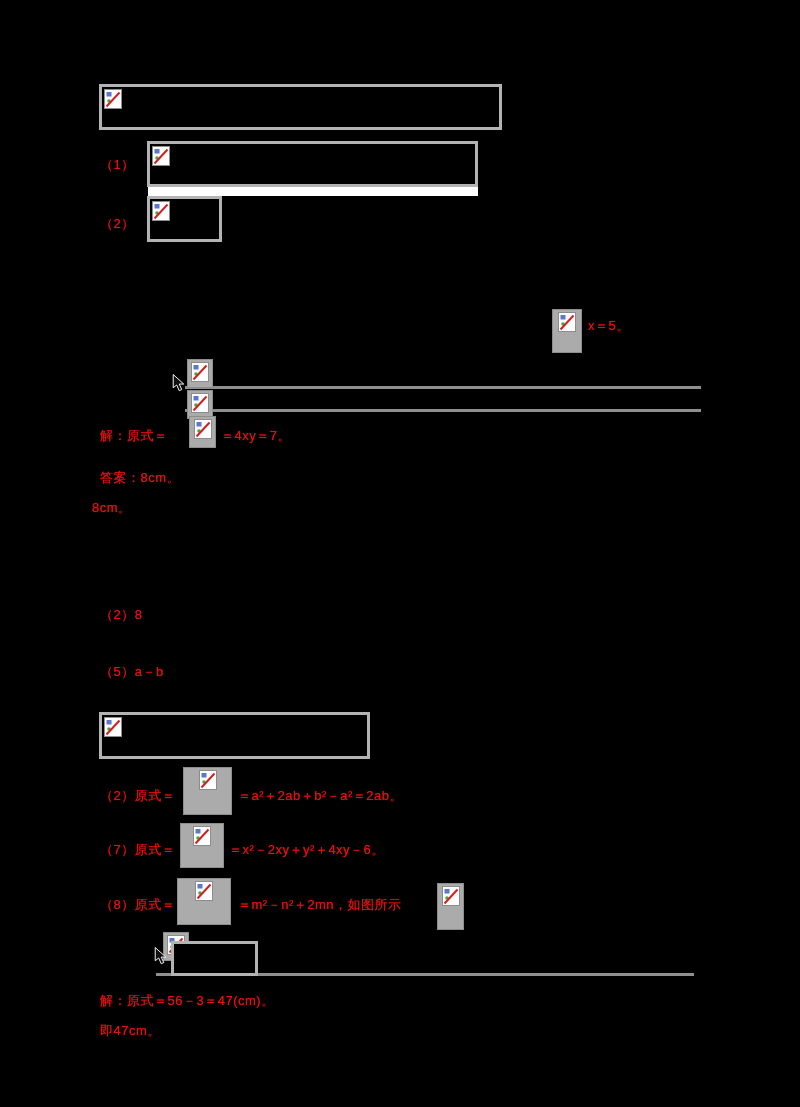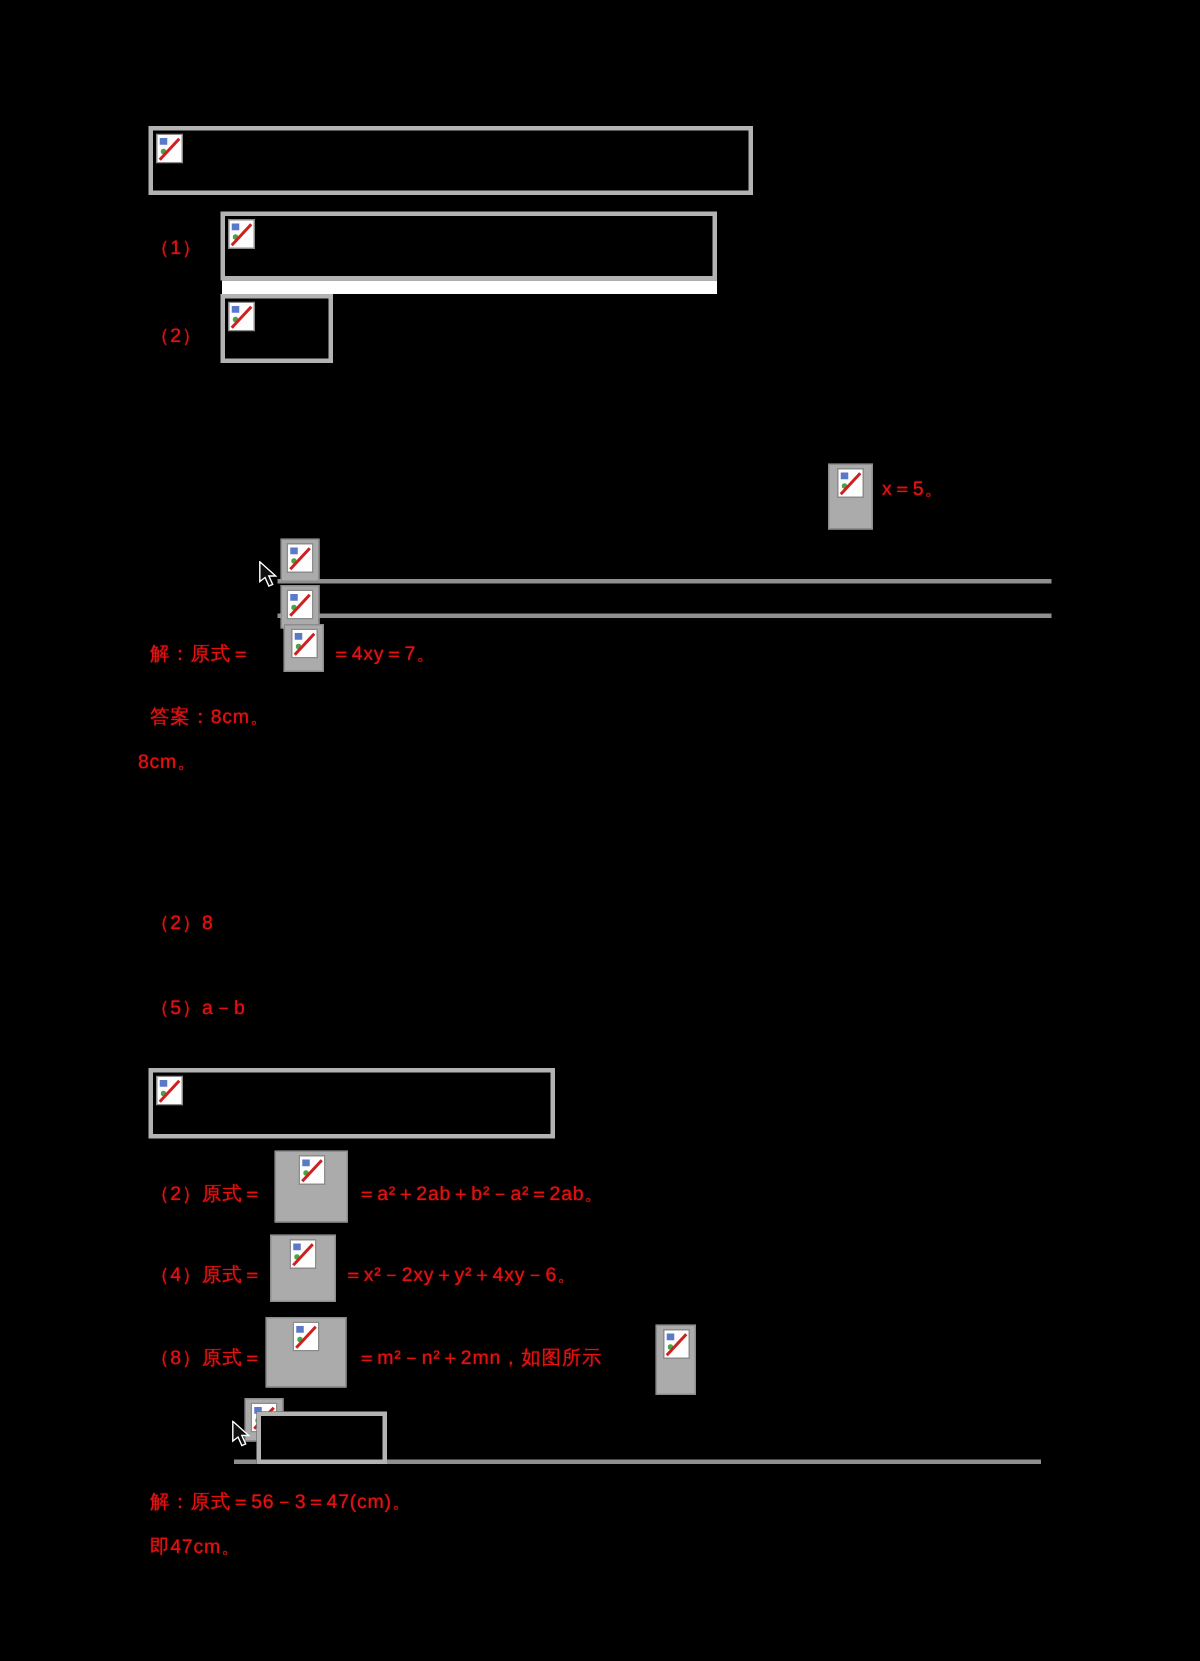--- a/index.html
+++ b/index.html
@@ -124,21 +124,21 @@
   <div class="tile" style="left:183px;top:767px;width:49px;height:48px">
     <span class="bicon"><svg width="18" height="20" viewBox="0 0 18 20" xmlns="http://www.w3.org/2000/svg">
           <rect x="0.5" y="0.5" width="17" height="19" fill="#fdfdfd" stroke="#8c8c8c"></rect>
           <rect x="2.5" y="3" width="5" height="4.5" fill="#5b79c9"></rect>
           <circle cx="5" cy="12" r="1.8" fill="#47a447"></circle>
           <path d="M2.5 17.5 L15.5 3.5" stroke="#cf2020" stroke-width="2" fill="none"></path>
         </svg></span>
   </div>
   <div class="red" style="left:238px;top:788px">＝a²＋2ab＋b²－a²＝2ab。</div>
 
-  <div class="red" style="left:100px;top:842px">（4）原式＝</div>
+  <div class="red" style="left:100px;top:842px">（7）原式＝</div>
   <div class="tile" style="left:180px;top:823px;width:44px;height:45px">
     <span class="bicon"><svg width="18" height="20" viewBox="0 0 18 20" xmlns="http://www.w3.org/2000/svg">
           <rect x="0.5" y="0.5" width="17" height="19" fill="#fdfdfd" stroke="#8c8c8c"></rect>
           <rect x="2.5" y="3" width="5" height="4.5" fill="#5b79c9"></rect>
           <circle cx="5" cy="12" r="1.8" fill="#47a447"></circle>
           <path d="M2.5 17.5 L15.5 3.5" stroke="#cf2020" stroke-width="2" fill="none"></path>
         </svg></span>
   </div>
   <div class="red" style="left:229px;top:842px">＝x²－2xy＋y²＋4xy－6。</div>
 

